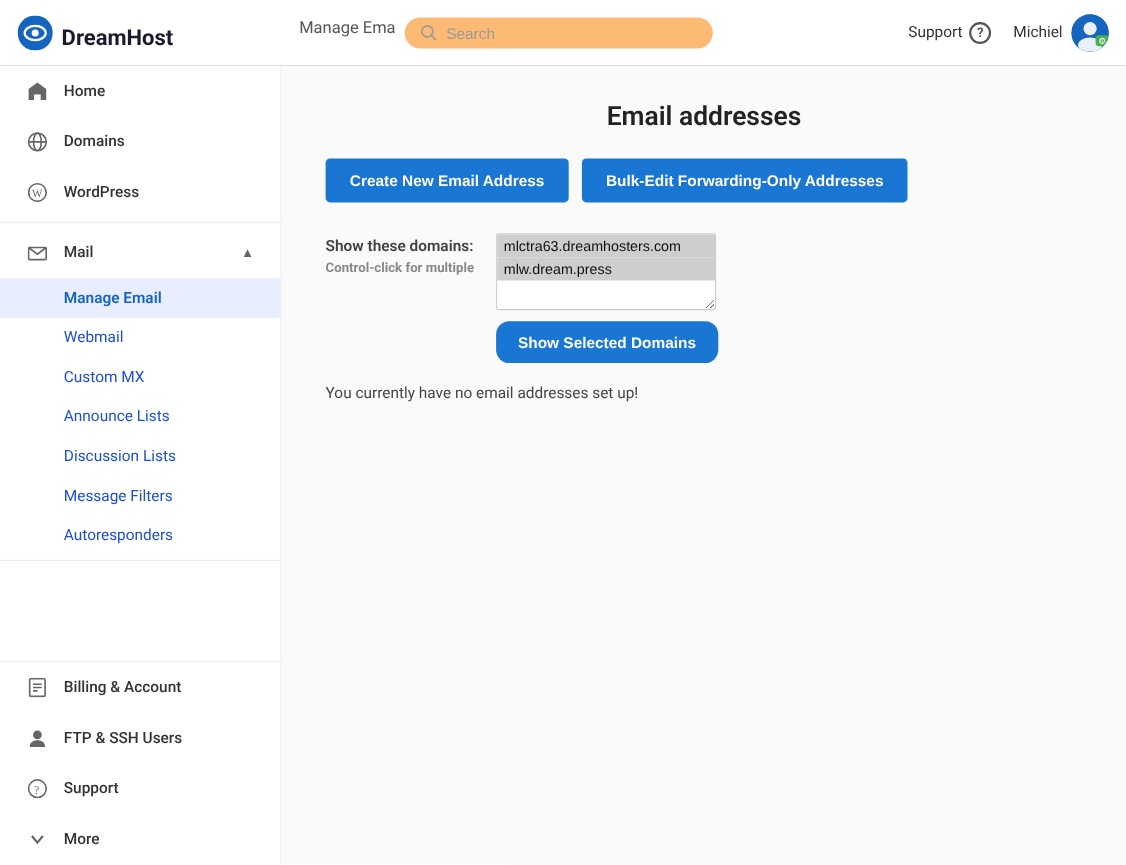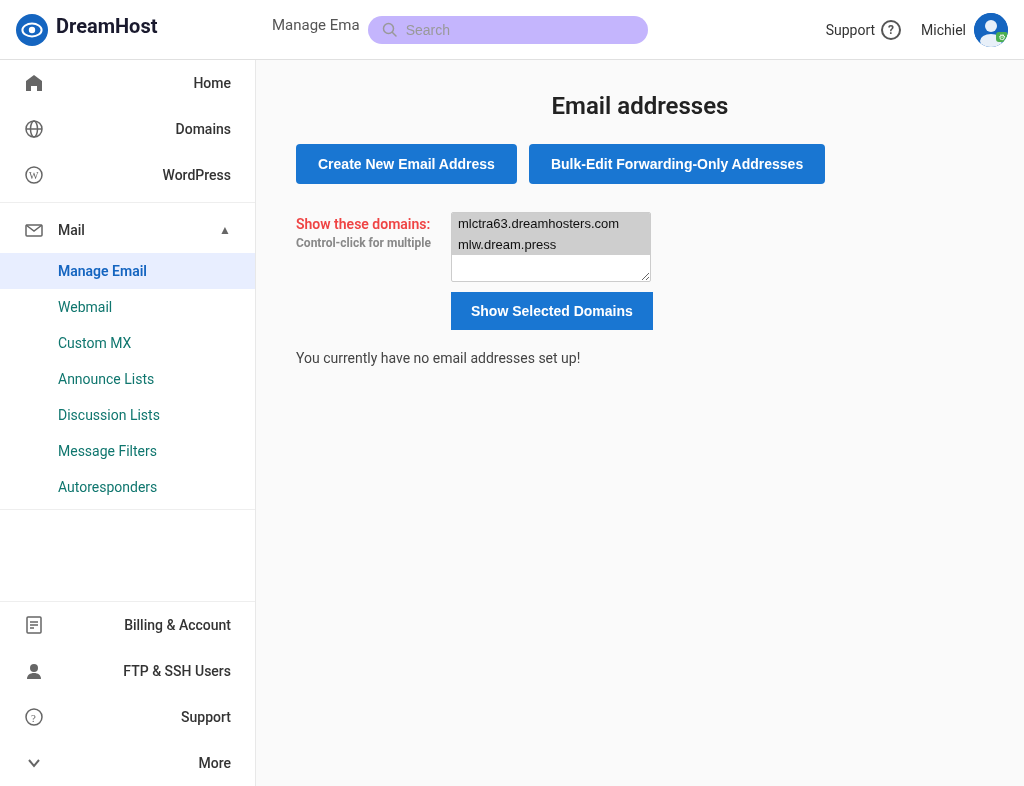--- a/index.html
+++ b/index.html
@@ -4,67 +4,67 @@
   <style>
     * { box-sizing: border-box; margin: 0; padding: 0; }
     body { font-family: -apple-system, BlinkMacSystemFont, 'Segoe UI', Roboto, sans-serif; display: flex; flex-direction: column; height: 786px; overflow: hidden; background: #fff; }
 
     
     .topbar {
       display: flex; align-items: center; height: 60px;
       border-bottom: 1px solid #e0e0e0; padding: 0 16px; gap: 16px;
       background: #fff; flex-shrink: 0;
     }
-    .logo-area { display: flex; align-items: flex-start; gap: 8px; width: 240px; flex-shrink: 0; }
+    .logo-area { display: flex; align-items: flex-end; gap: 8px; width: 240px; flex-shrink: 0; }
     .logo-icon { width: 32px; height: 32px; }
     .logo-text { font-size: 20px; font-weight: 700; color: #1a1a2e; }
     .search-area { flex: 1; display: flex; align-items: flex-start; }
     .page-title-nav { font-size: 15px; color: #555; margin-right: 8px; white-space: nowrap; }
-    .search-box { display: flex; align-items: center; background: #c4b5fd; border-radius: 20px; padding: 6px 14px; gap: 8px; width: 280px; }
+    .search-box { display: flex; align-items: center; background: #fdba74; border-radius: 20px; padding: 6px 14px; gap: 8px; width: 280px; }
     .search-input { background: none; border: none; outline: none; font-size: 14px; color: #333; width: 220px; }
     .search-input::placeholder { color: #999; }
     .topbar-right { display: flex; align-items: center; gap: 20px; margin-left: auto; }
     .support-btn { display: flex; align-items: center; gap: 6px; font-size: 14px; color: #333; cursor: pointer; }
     .support-circle { width: 20px; height: 20px; border-radius: 50%; border: 2px solid #555; display: flex; align-items: center; justify-content: center; font-size: 12px; font-weight: 700; color: #555; }
     .user-area { display: flex; align-items: center; gap: 8px; font-size: 14px; color: #333; cursor: pointer; }
     .avatar { width: 34px; height: 34px; border-radius: 50%; background: #1565c0; display: flex; align-items: center; justify-content: center; overflow: hidden; }
 
     
     .layout { display: flex; flex: 1; overflow: hidden; }
 
     
     .sidebar { width: 256px; flex-shrink: 0; background: #fff; border-right: 1px solid #e8e8e8; overflow-y: auto; display: flex; flex-direction: column; }
-    .sidebar-nav-item { display: flex; align-items: center; gap: 14px; padding: 13px 24px; cursor: pointer; color: #333; font-size: 14px; font-weight: 500; transition: background 0.15s; justify-content: space-between; }
+    .sidebar-nav-item { display: flex; align-items: center; gap: 14px; padding: 13px 24px; cursor: pointer; color: #333; font-size: 14px; font-weight: 500; transition: background 0.15s; }
     .sidebar-nav-item .nav-icon { width: 20px; height: 20px; display: flex; align-items: center; justify-content: center; flex-shrink: 0; color: #666; }
     .mail-parent { display: flex; align-items: center; gap: 14px; padding: 13px 24px; cursor: pointer; color: #333; font-size: 14px; font-weight: 500; }
     .mail-parent .nav-icon { width: 20px; height: 20px; display: flex; align-items: center; justify-content: center; color: #666; }
     .mail-chevron { margin-left: auto; font-size: 12px; color: #666; }
     .mail-sub-items { padding-left: 0; }
-    .mail-sub-item { padding: 10px 24px 10px 58px; cursor: pointer; font-size: 14px; color: #0f766e; }
+    .mail-sub-item { padding: 10px 24px 10px 58px; cursor: pointer; font-size: 14px; color: #1d4ed8; }
     .mail-sub-item.active { color: #1565c0; font-weight: 600; background: #e8eeff; }
     .sidebar-bottom { margin-top: auto; border-top: 1px solid #eee; }
     .sidebar-divider { height: 1px; background: #eee; margin: 4px 0; }
 
     
     .main { flex: 1; overflow-y: auto; padding: 32px 40px; background: #fafafa; }
     .page-heading { font-size: 24px; font-weight: 600; color: #222; margin-bottom: 24px; text-align: center; }
 
     
     .action-buttons { display: flex; gap: 12px; margin-bottom: 28px; flex-wrap: wrap; align-items: center; }
     .btn-primary { background: #1976d2; color: #fff; border: none; border-radius: 4px; padding: 12px 22px; font-size: 14px; font-weight: 600; cursor: pointer; white-space: nowrap; }
 
     
     .domain-filter { display: flex; align-items: flex-start; gap: 20px; margin-bottom: 20px; }
     .domain-label-area { padding-top: 4px; }
-    .domain-label { font-size: 14px; font-weight: 600; color: #ef4444; margin-bottom: 4px; }
+    .domain-label { font-size: 14px; font-weight: 600; color: #404040; margin-bottom: 4px; }
     .domain-hint { font-size: 12px; color: #888; font-weight: bold; }
     .domain-select-area { display: flex; flex-direction: column; gap: 10px; }
     .domain-listbox { width: 200px; height: 70px; border: 1px solid #ccc; background: #fff; font-size: 13px; overflow-y: auto; resize: both; }
     .domain-listbox option { padding: 3px 6px; }
-    .btn-show-domains { background: #1976d2; color: #fff; border: none; border-radius: 0; padding: 11px 20px; font-size: 14px; font-weight: 600; cursor: pointer; white-space: nowrap; }
+    .btn-show-domains { background: #1976d2; color: #fff; border: none; border-radius: 12px; padding: 11px 20px; font-size: 14px; font-weight: 600; cursor: pointer; white-space: nowrap; }
 
     
     .empty-state { font-size: 14px; color: #444; margin-top: 10px; }
 
     
     ::-webkit-scrollbar { width: 6px; }
     ::-webkit-scrollbar-track { background: transparent; }
     ::-webkit-scrollbar-thumb { background: #ccc; border-radius: 3px; }
   </style>
 </head>

